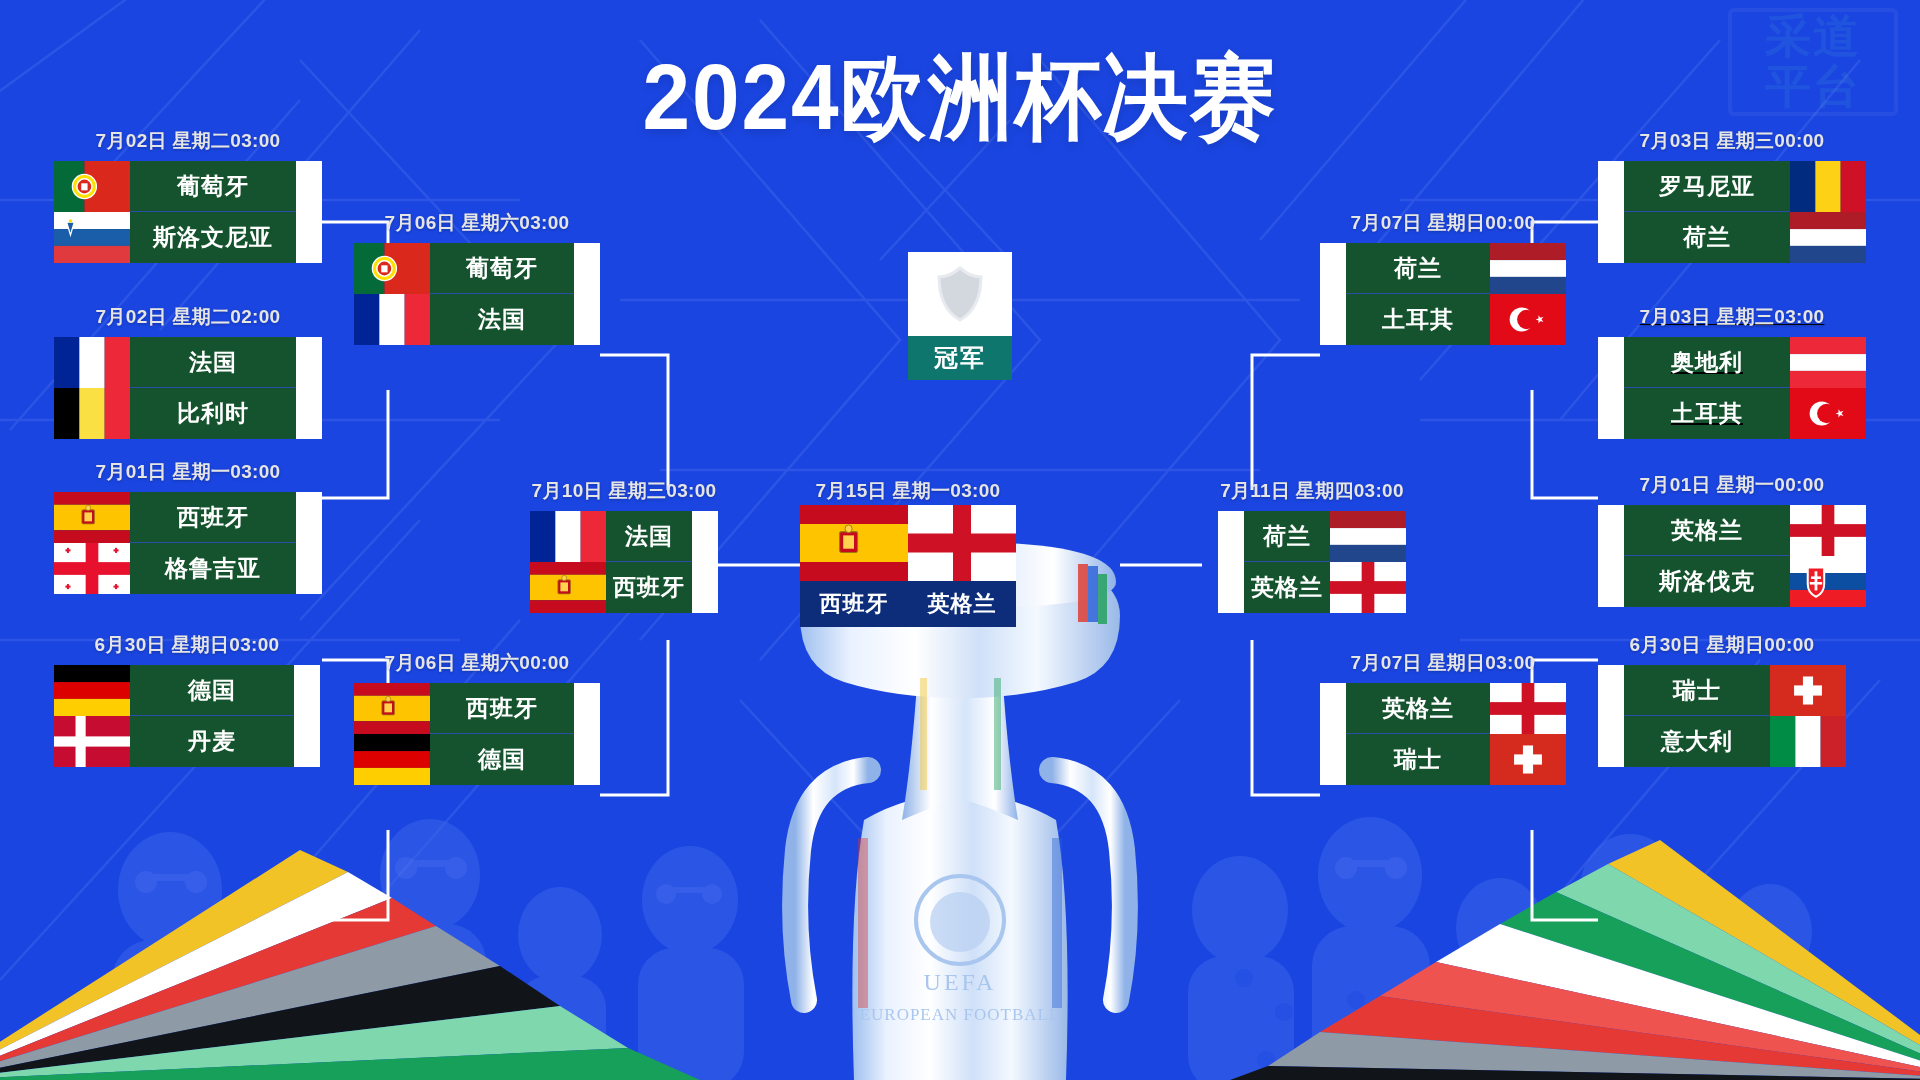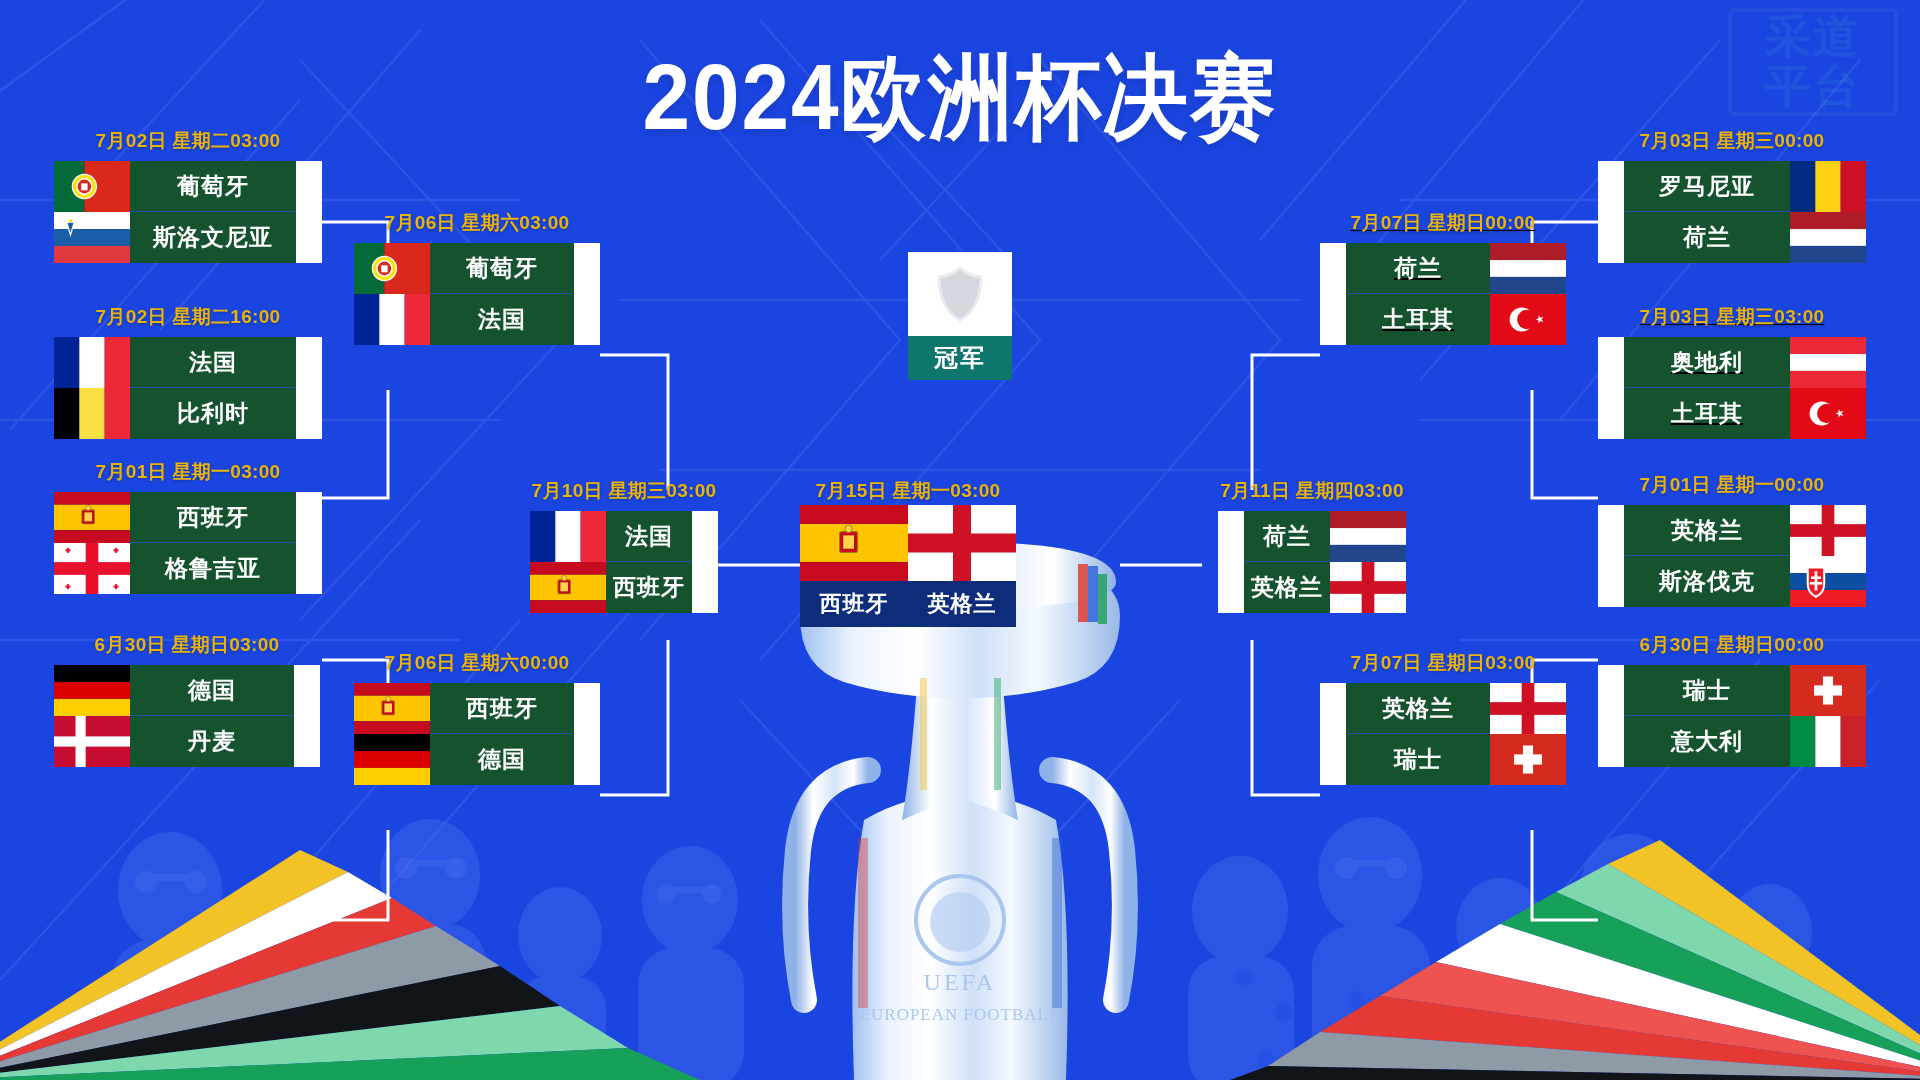--- a/index.html
+++ b/index.html
@@ -36,21 +36,21 @@
     text-shadow:0 3px 10px rgba(0,0,0,.13);
     white-space:nowrap;
   }
 
   
   #lines{position:absolute;inset:0;z-index:3;pointer-events:none;}
 
   
   .match{position:absolute;z-index:5;}
   .mdate{
-    color:#eab308;font-size:19px;font-weight:700;white-space:nowrap;
+    color:#e5e5e5;font-size:19px;font-weight:700;white-space:nowrap;
     text-align:center; margin-bottom:7px; letter-spacing:.3px;
     text-shadow:0 1px 3px rgba(0,0,0,.25);
   }
   .rows{display:flex;flex-direction:column;}
   .row{display:flex;align-items:stretch;height:51px;}
   .row + .row{ }
   .flag{width:76px;flex:0 0 76px;overflow:hidden;position:relative;background:#0d2a6b;}
   .flag svg{display:block;width:100%;height:100%;}
   .nm{
     flex:1 1 auto;background:#14532d;color:#fff;display:flex;align-items:center;
@@ -335,21 +335,21 @@
       <circle cx="13" cy="7" r="1.4" fill="#ffe000"></circle>
           </svg>
         </div>
       <div class="nm">斯洛文尼亚</div>
       <div class="tail"></div>
     </div>
   </div>
 </div>
 
 <div class="match" style="left:54px; top:304px; width:268px;">
-  <div class="mdate">7月02日 星期二16:00</div>
+  <div class="mdate">7月02日 星期二02:00</div>
   <div class="rows">
     <div class="row r1">
       <div class="flag">
           <svg viewBox="0 0 60 40" preserveAspectRatio="none">
       <rect width="20" height="40" fill="#002395"></rect>
             <rect x="20" width="20" height="40" fill="#fff"></rect>
       <rect x="40" width="20" height="40" fill="#ed2939"></rect>
           </svg>
         </div>
       <div class="nm">法国</div>
@@ -620,21 +620,21 @@
       <rect x="15.6" y="20.4" width="9.8" height="2"></rect>
             </g>
           </svg>
         </div>
       <div class="nm">斯洛伐克</div>
       <div class="tail"></div>
     </div>
   </div>
 </div>
 
-<div class="match mirror" style="left:1598px; top:632px; width:268px;">
+<div class="match mirror" style="left:1598px; top:632px; width:248px;">
   <div class="mdate">6月30日 星期日00:00</div>
   <div class="rows">
     <div class="row r1">
       <div class="flag">
           <svg viewBox="0 0 60 40" preserveAspectRatio="none">
       <rect width="60" height="40" fill="#d52b1e"></rect>
       <rect x="26" y="9" width="8" height="22" fill="#fff"></rect>
             <rect x="19" y="16" width="22" height="8" fill="#fff"></rect>
           </svg>
         </div>
@@ -648,21 +648,21 @@
             <rect x="20" width="20" height="40" fill="#fff"></rect>
       <rect x="40" width="20" height="40" fill="#cd212a"></rect>
           </svg>
         </div>
       <div class="nm">意大利</div>
       <div class="tail"></div>
     </div>
   </div>
 </div>
 
-<div class="match mirror" style="left:1320px; top:210px; width:246px;text-decoration:underline;">
+<div class="match mirror" style="left:1320px; top:210px; width:246px;">
   <div class="mdate">7月07日 星期日00:00</div>
   <div class="rows">
     <div class="row r1">
       <div class="flag">
           <svg viewBox="0 0 60 40" preserveAspectRatio="none">
       <rect width="60" height="13.4" fill="#ae1c28"></rect>
             <rect y="13.4" width="60" height="13.2" fill="#fff"></rect>
       <rect y="26.6" width="60" height="13.4" fill="#21468b"></rect>
           </svg>
         </div>

